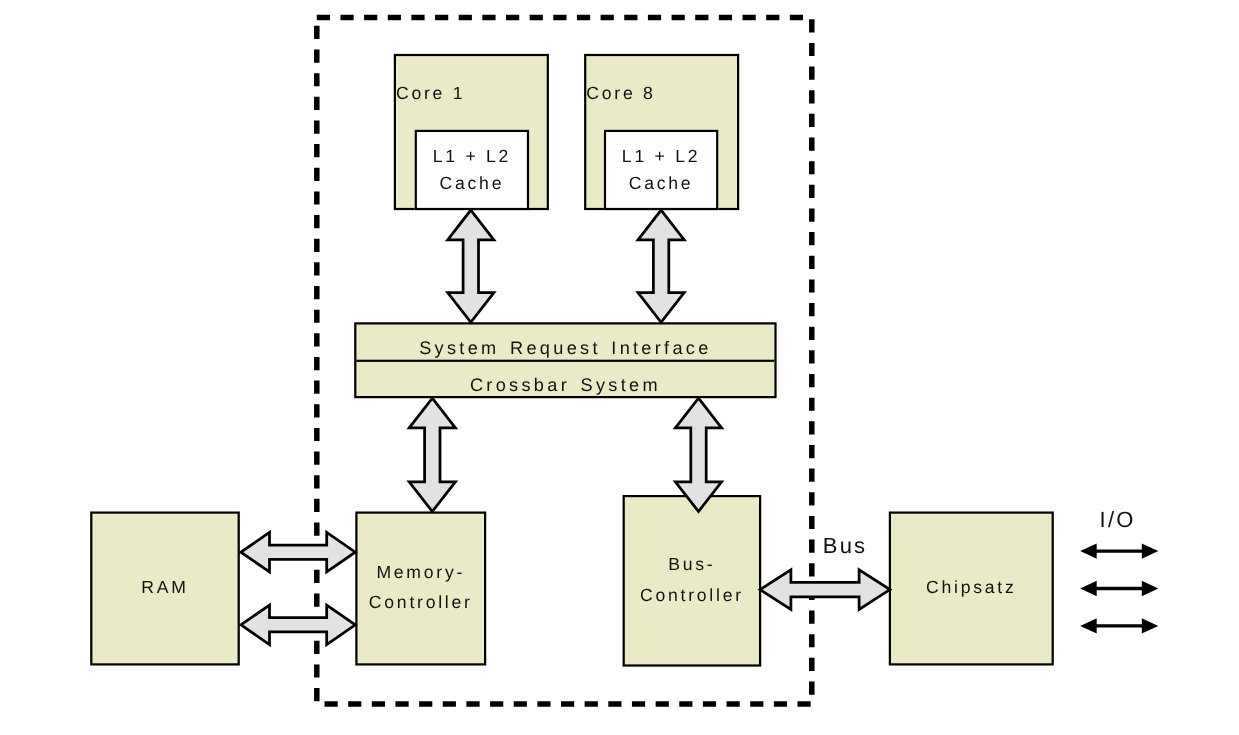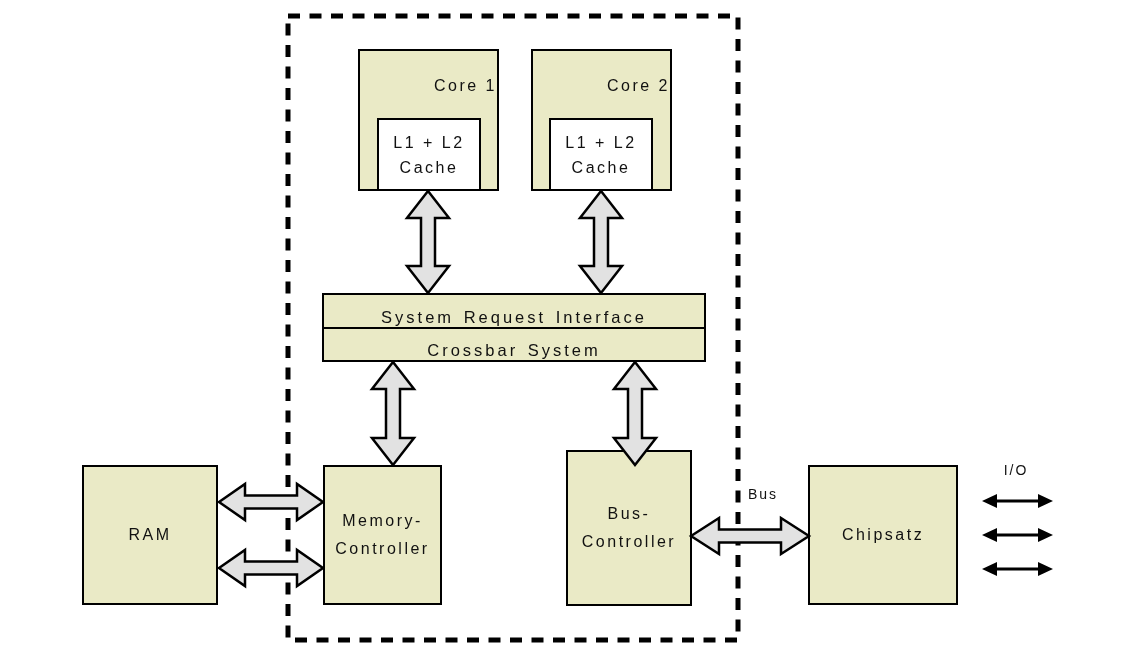--- a/index.html
+++ b/index.html
@@ -26,21 +26,21 @@
   }
   .box .lbl{white-space:pre-line;}
   .flex-center{display:flex;align-items:center;justify-content:center;}
   .cache{
     background:var(--cache-fill,#fff);
     line-height:25px;
     z-index:2;
   }
   .core-label{
     position:absolute;left:0;right:0;top:26px;
-    text-align:right;
+    text-align:left;
   }
   .stack{
     position:absolute;
     box-sizing:border-box;
     border:2.5px solid var(--border,#000);
     background:var(--box-fill,#eaeac6);
     display:flex;flex-direction:column;
     z-index:1;
   }
   .stack .row{
@@ -67,40 +67,40 @@
     fill:none;
     stroke:var(--border,#000);
     stroke-width:5;
     stroke-dasharray:12 9.5;
   }
   .thin-line{stroke:var(--thin-arrow,#000);stroke-width:3;}
   .thin-head{fill:var(--thin-arrow,#000);stroke:none;}
   .float-label{
     position:absolute;
     color:var(--text,#111);
-    font-size:14px;
+    font-size:20px;
     letter-spacing:2px;
     z-index:4;
   }
 </style>
 </head>
 <body>
 
 <div class="canvas">
 
   <div class="box" style="left:358px;top:49px;width:141px;height:142px;">
     <div class="core-label lbl">Core 1</div>
   </div>
   <div class="box cache flex-center" style="left:377px;top:118px;width:104px;height:73px;">
     <div class="lbl">L1 + L2
 Cache</div>
   </div>
 
   <div class="box" style="left:531px;top:49px;width:141px;height:142px;">
-    <div class="core-label lbl">Core 2</div>
+    <div class="core-label lbl">Core 8</div>
   </div>
   <div class="box cache flex-center" style="left:549px;top:118px;width:104px;height:73px;">
     <div class="lbl">L1 + L2
 Cache</div>
   </div>
 
   <div class="stack" style="left:322px;top:293px;width:384px;height:69px;">
     <div class="row divided">
       <span class="lbl">System Request Interface</span>
     </div>

